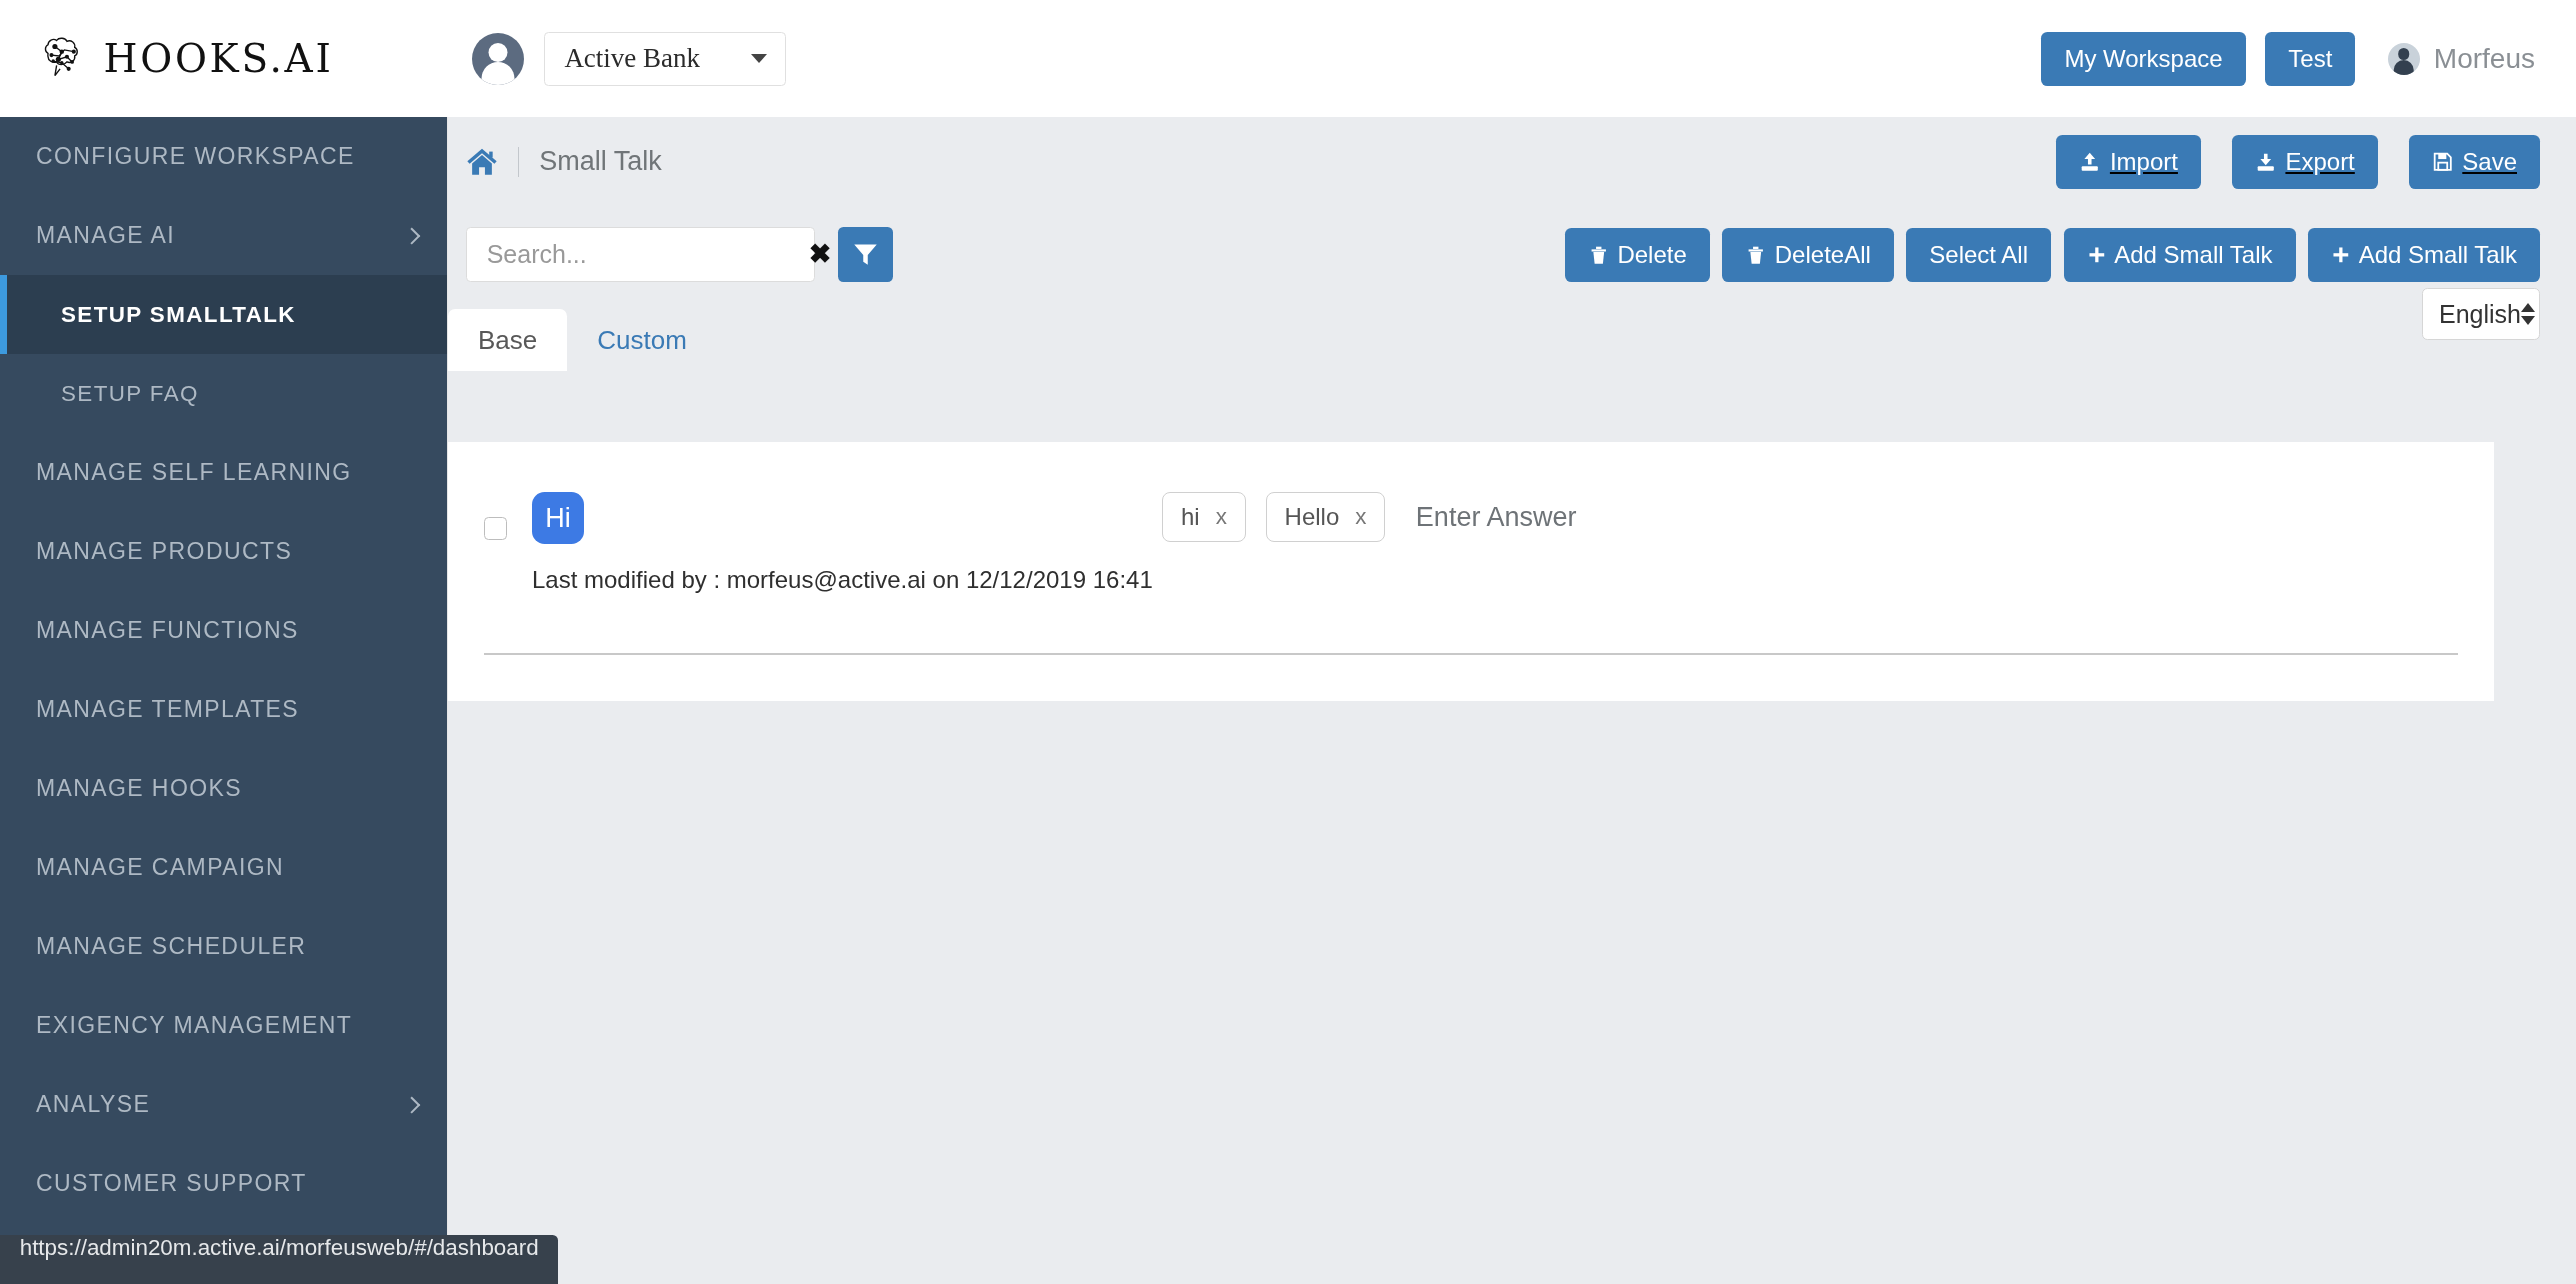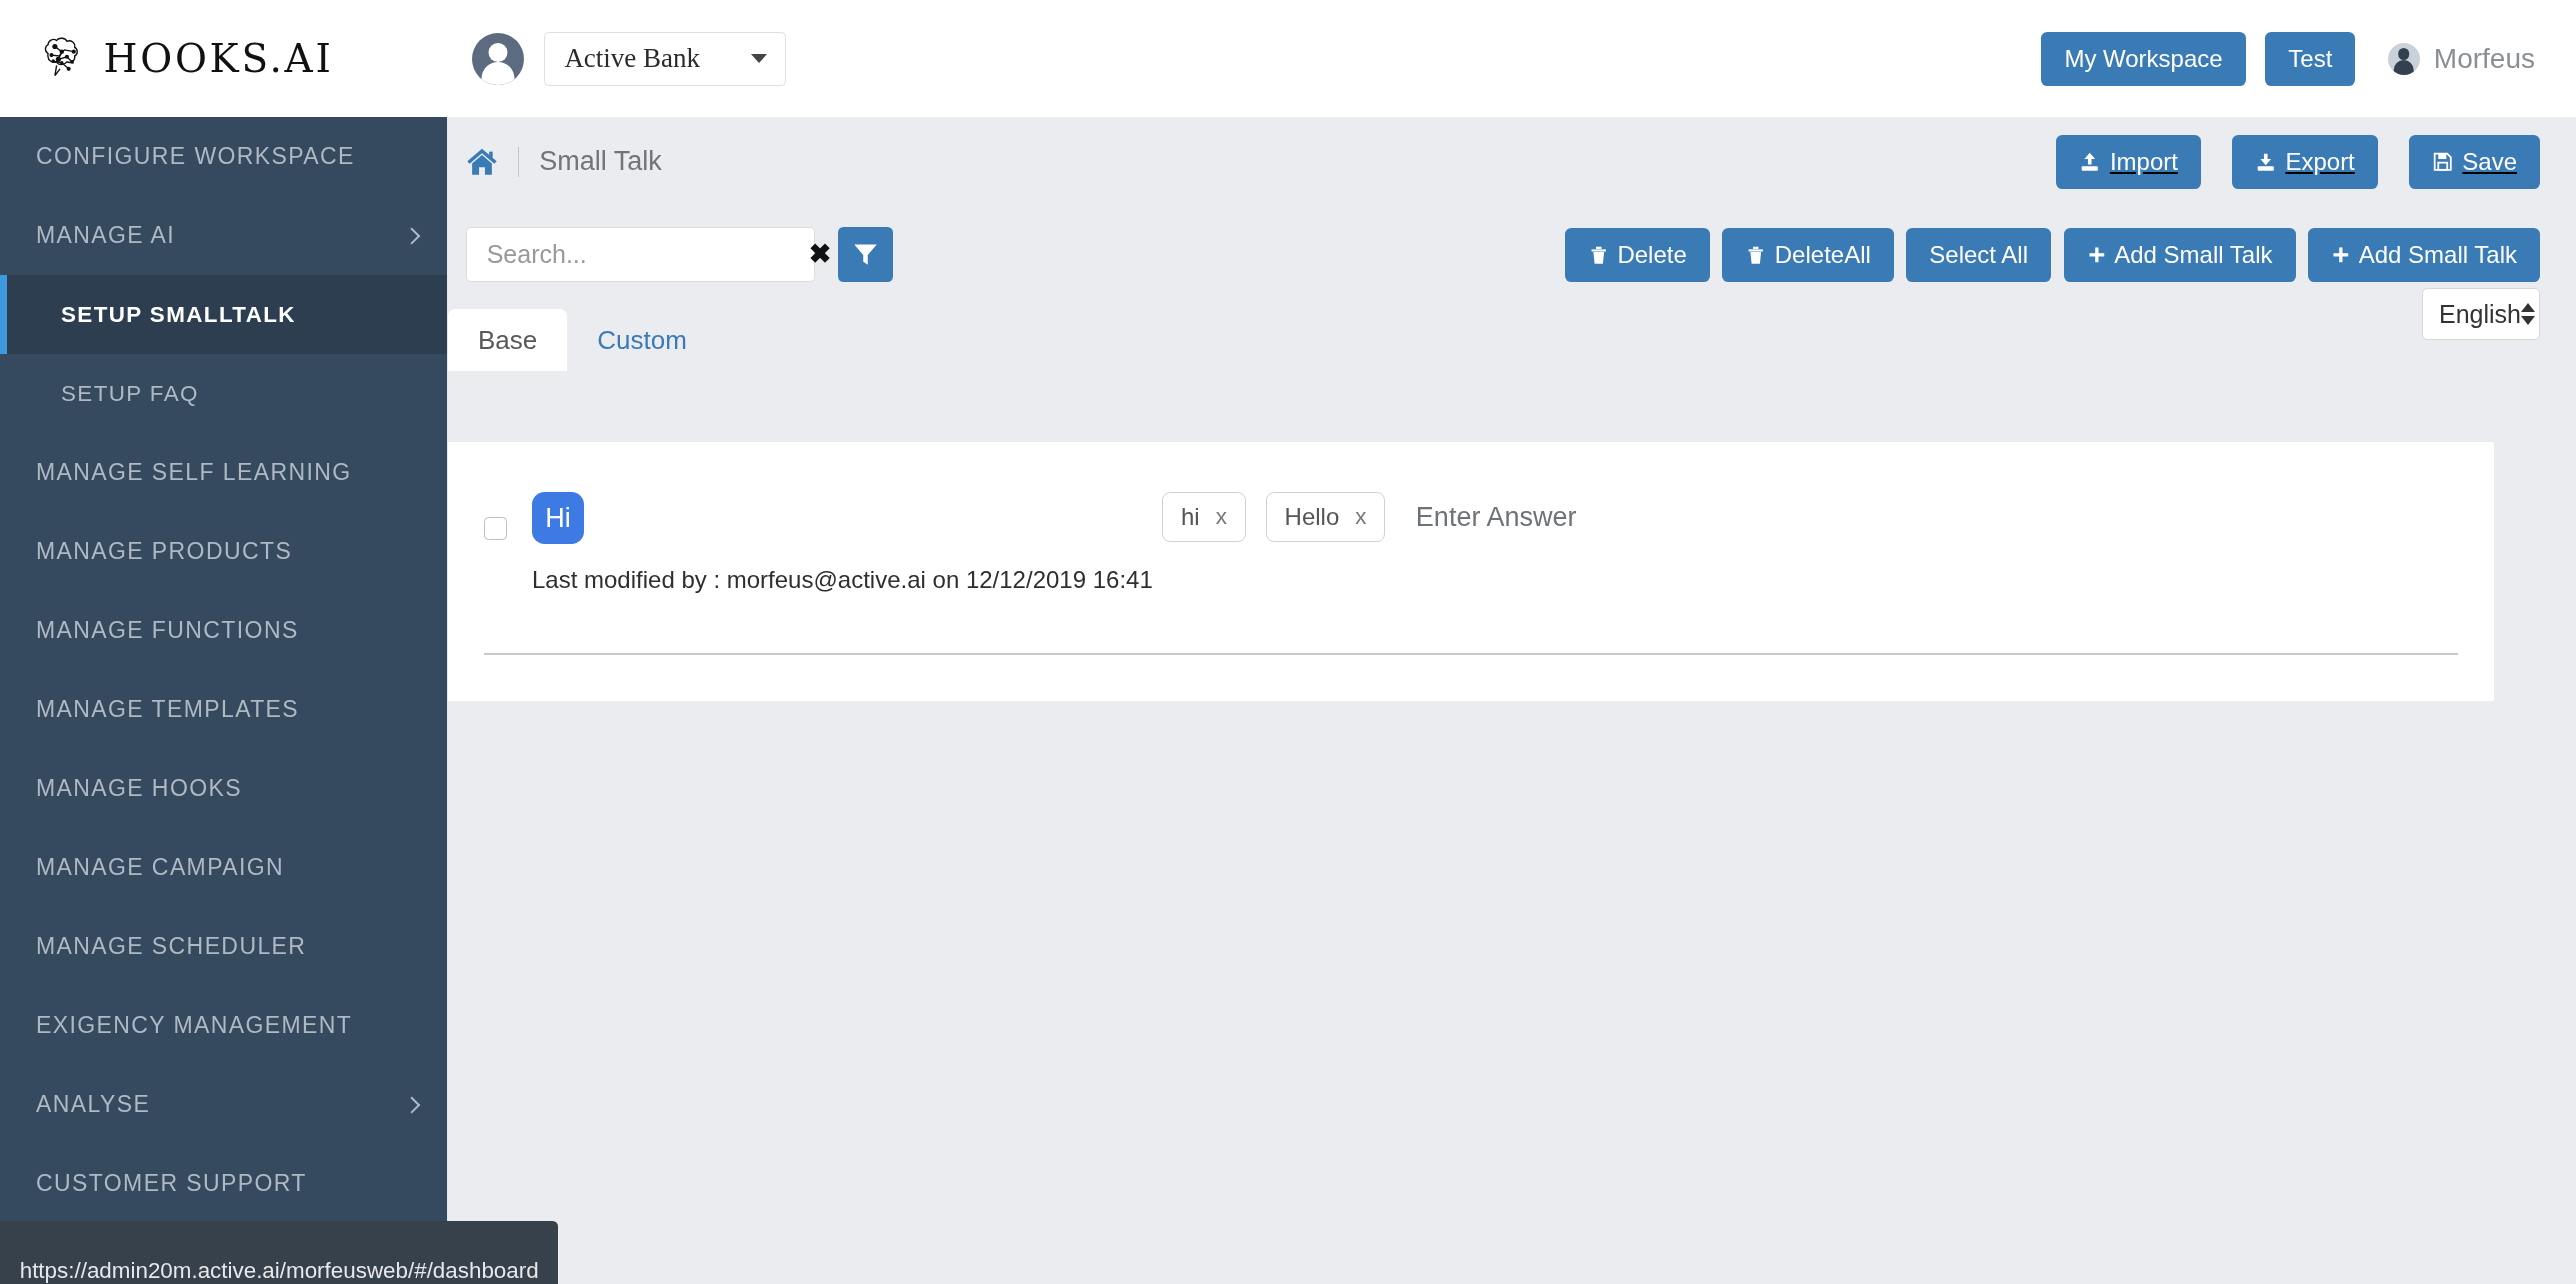--- a/index.html
+++ b/index.html
@@ -210,22 +210,22 @@
     margin: 21.5px 0 0 84px;
   }
   .card-divider {
     position: absolute; left: 36px; right: 36px; top: 211px;
     height: 1.8px; background: #c8c8c8;
   }
 
   
   .statusbar {
     position: absolute; left: 0; bottom: 0;
-    height: 63px; background: #37414c;
-    display: flex; align-items: flex-end;
+    height: 49px; background: #37414c;
+    display: flex; align-items: flex-start;
     padding: 0 19.7px; border-top-right-radius: 5.4px;
     z-index: 30;
   }
   .statusbar-text { font-size: 22.4px; color: #e6e8ea; white-space: nowrap; }
 </style>
 </head>
 <body>
 
 <div class="topbar">
   <div class="brand">

